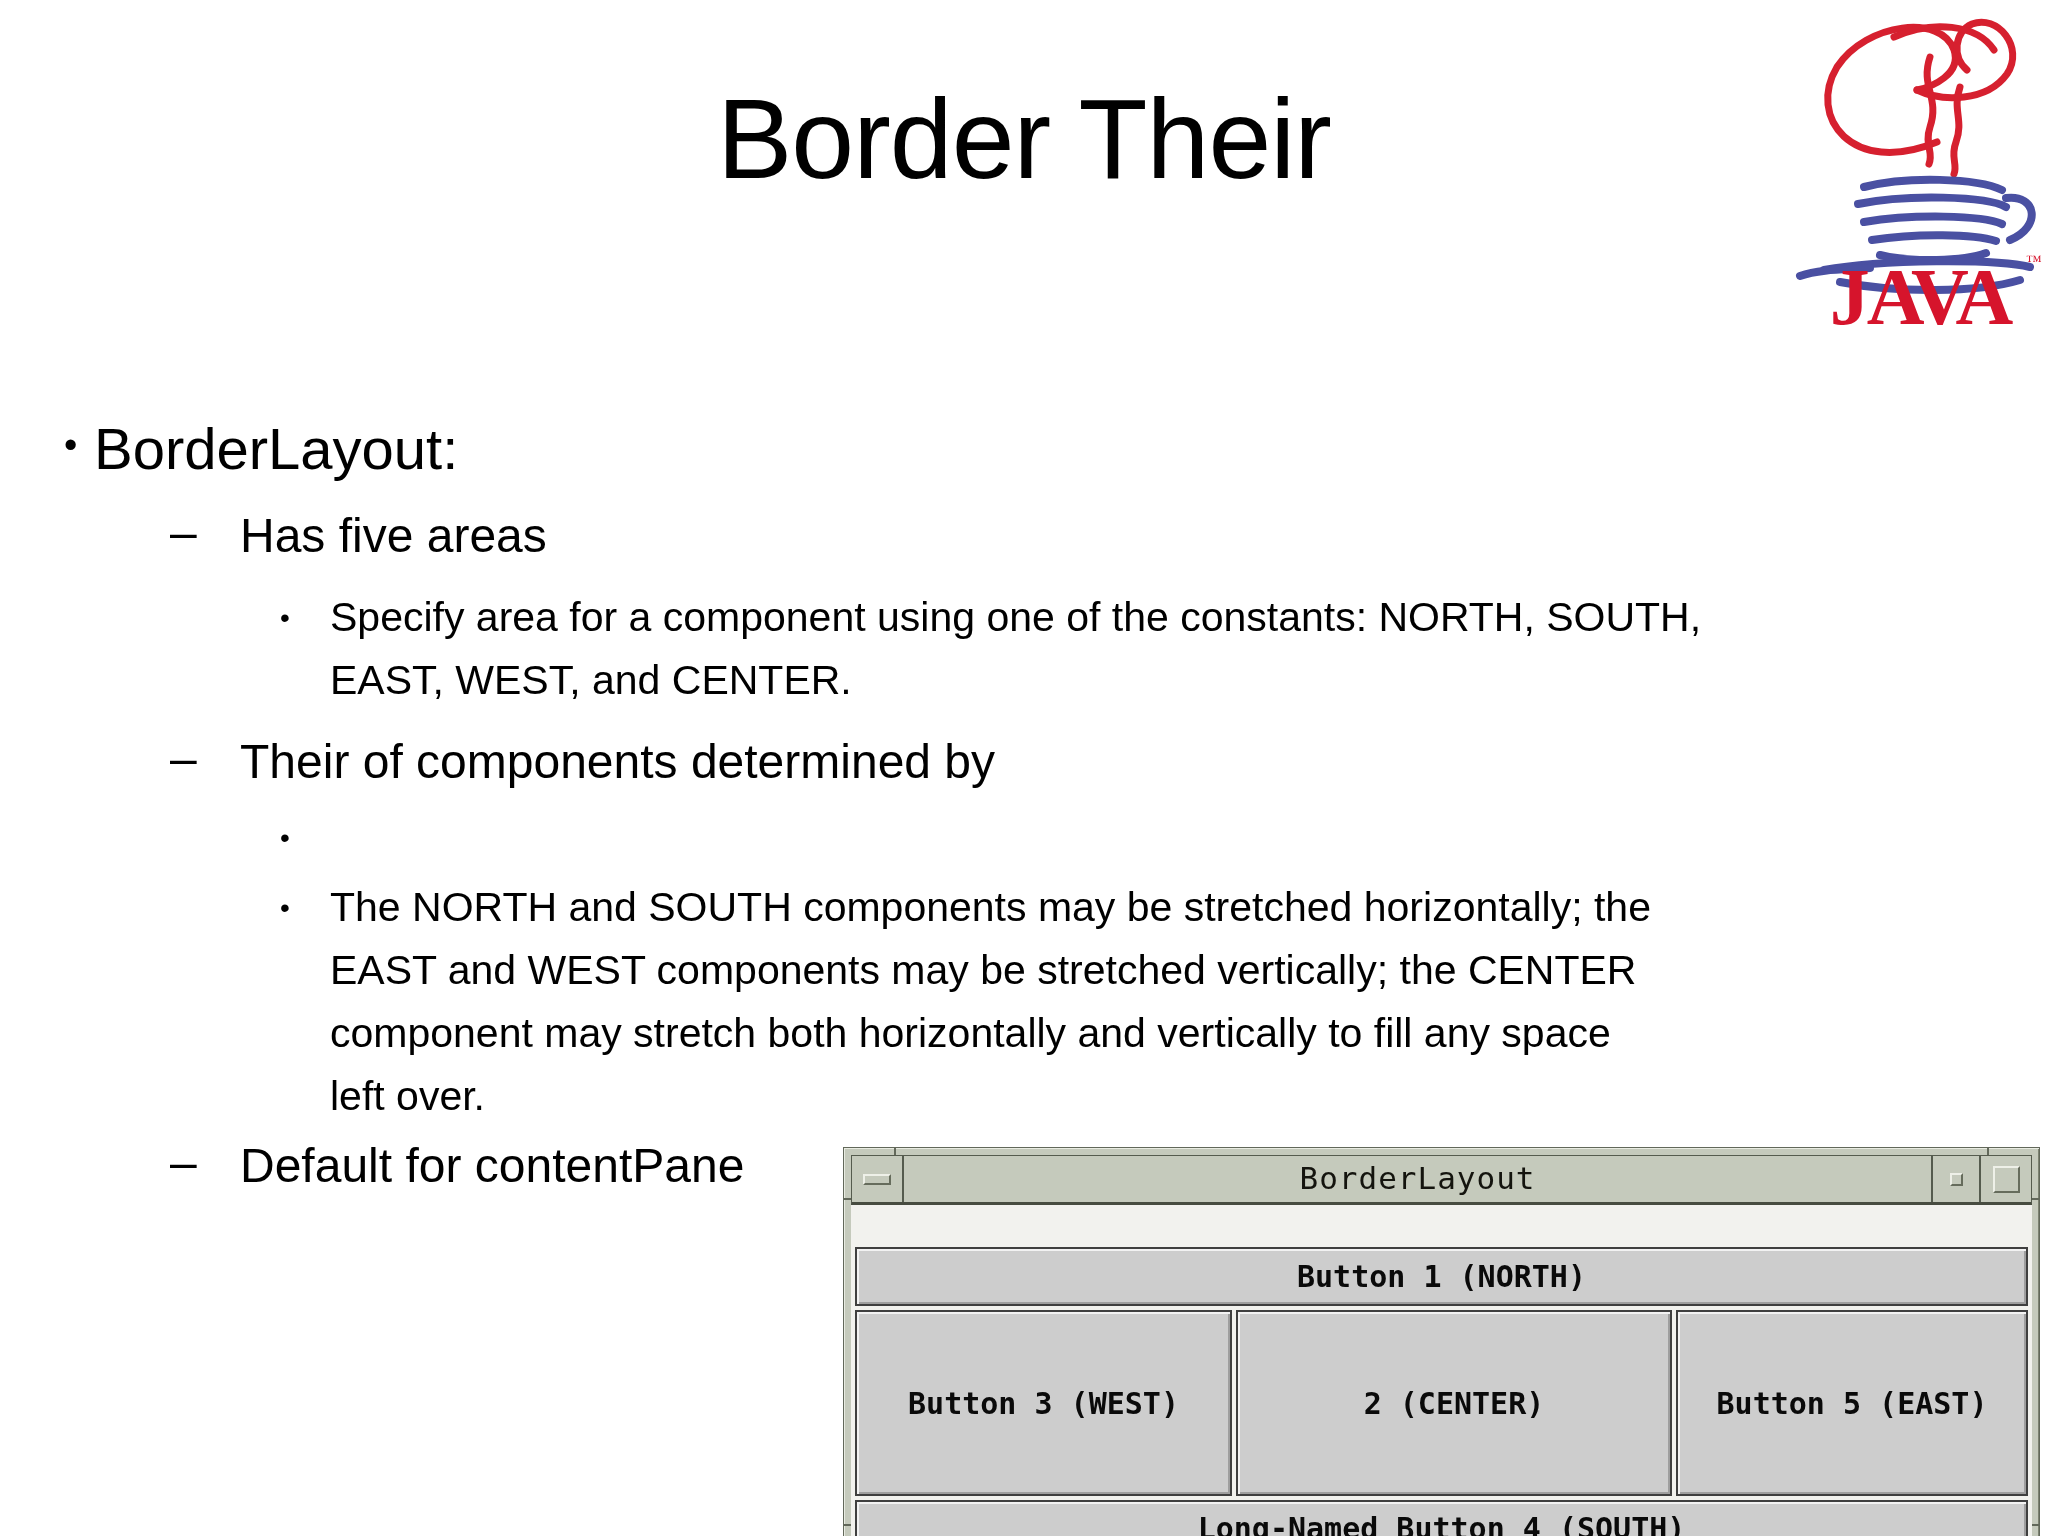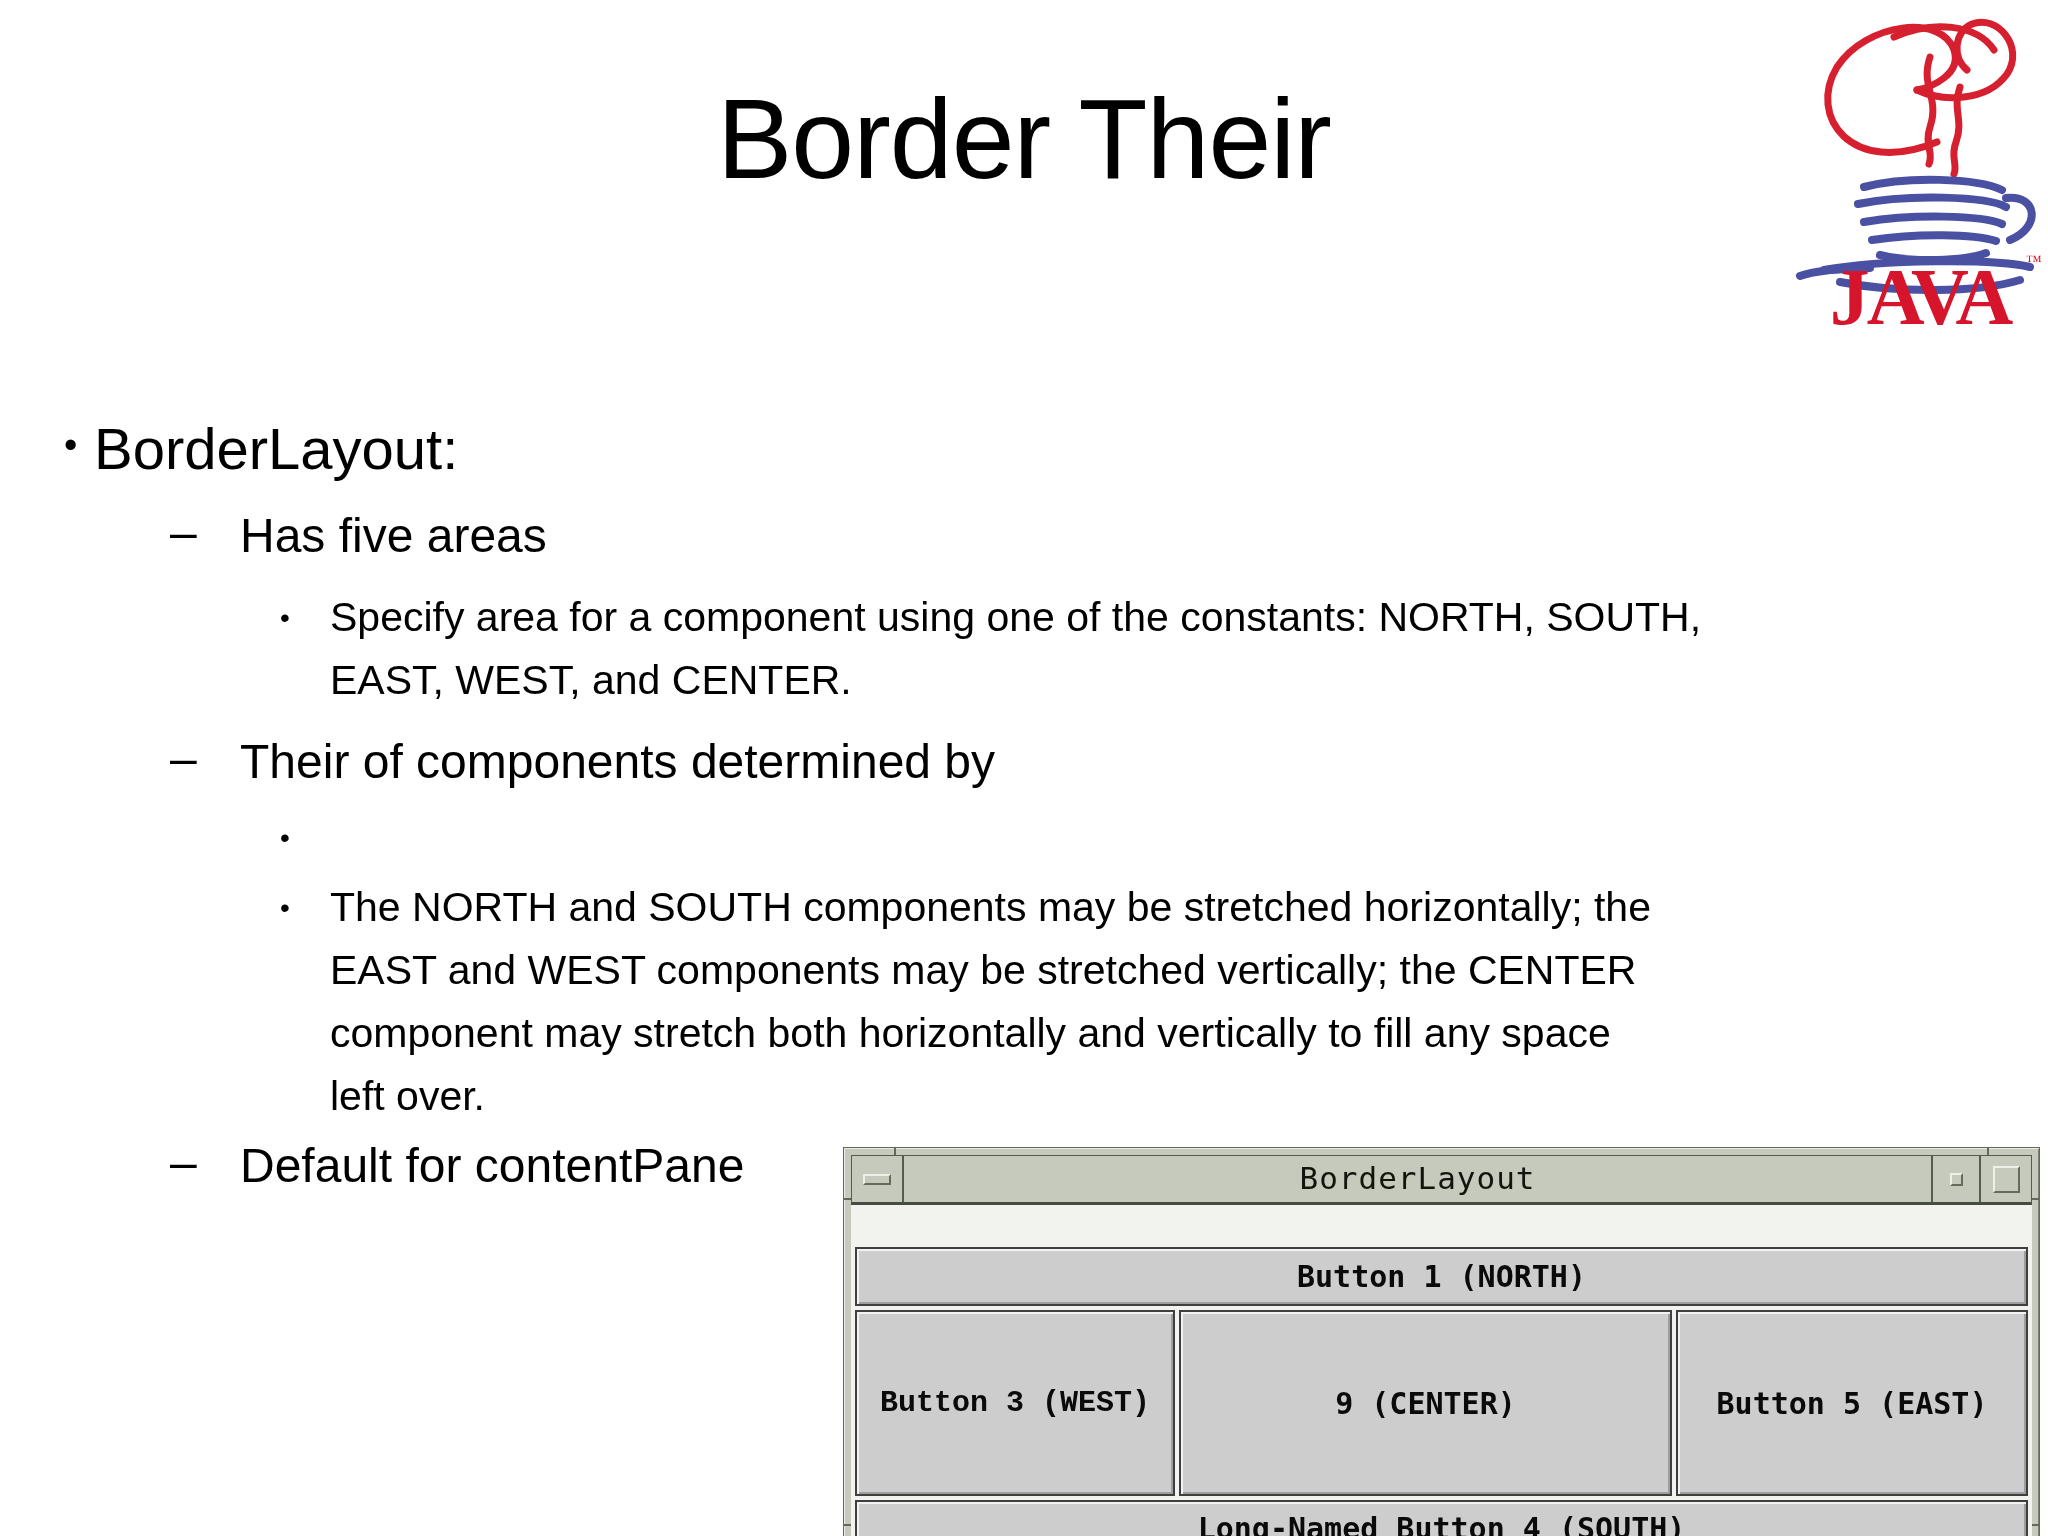--- a/index.html
+++ b/index.html
@@ -72,21 +72,21 @@
   .jbtn{
     background:#cdcdcd;border:2px solid #3f3f3f;
     box-shadow:inset 2px 2px 0 #f2f2f2, inset -2px -2px 0 #9e9e9e;
     display:flex;align-items:center;justify-content:center;
     font-weight:bold;font-size:30px;color:#0a0a0a;letter-spacing:0;
     white-space:nowrap;box-sizing:border-box;
   }
   .row-north{height:59px;margin-top:38px;}
   .row-middle{height:186px;display:flex;gap:4px;}
   .row-south{height:56px;text-align:right;}
-  .jbtn-west{width:320px;font-family:Liberation Mono, monospace;}
+  .jbtn-west{width:377px;}
   .jbtn-center{flex:1;}
   .jbtn-east{width:352px;}
 </style>
 </head>
 <body>
 
 <div class="page">
 
   <div class="slide-title">Border Their</div>
 
@@ -176,20 +176,20 @@
       </div>
       <div class="tb-btn tb-max">
         <div class="glyph-raised glyph-sq-large"></div>
       </div>
     </div>
 
     <div class="mwin-content">
       <div class="jbtn row-north">Button 1 (NORTH)</div>
       <div class="row-middle">
         <div class="jbtn jbtn-west">Button 3 (WEST)</div>
-        <div class="jbtn jbtn-center">9 (CENTER)</div>
+        <div class="jbtn jbtn-center">2 (CENTER)</div>
         <div class="jbtn jbtn-east">Button 5 (EAST)</div>
       </div>
       <div class="jbtn row-south">Long-Named Button 4 (SOUTH)</div>
     </div>
   </div>
 
 </div>
 
 </body></html>

